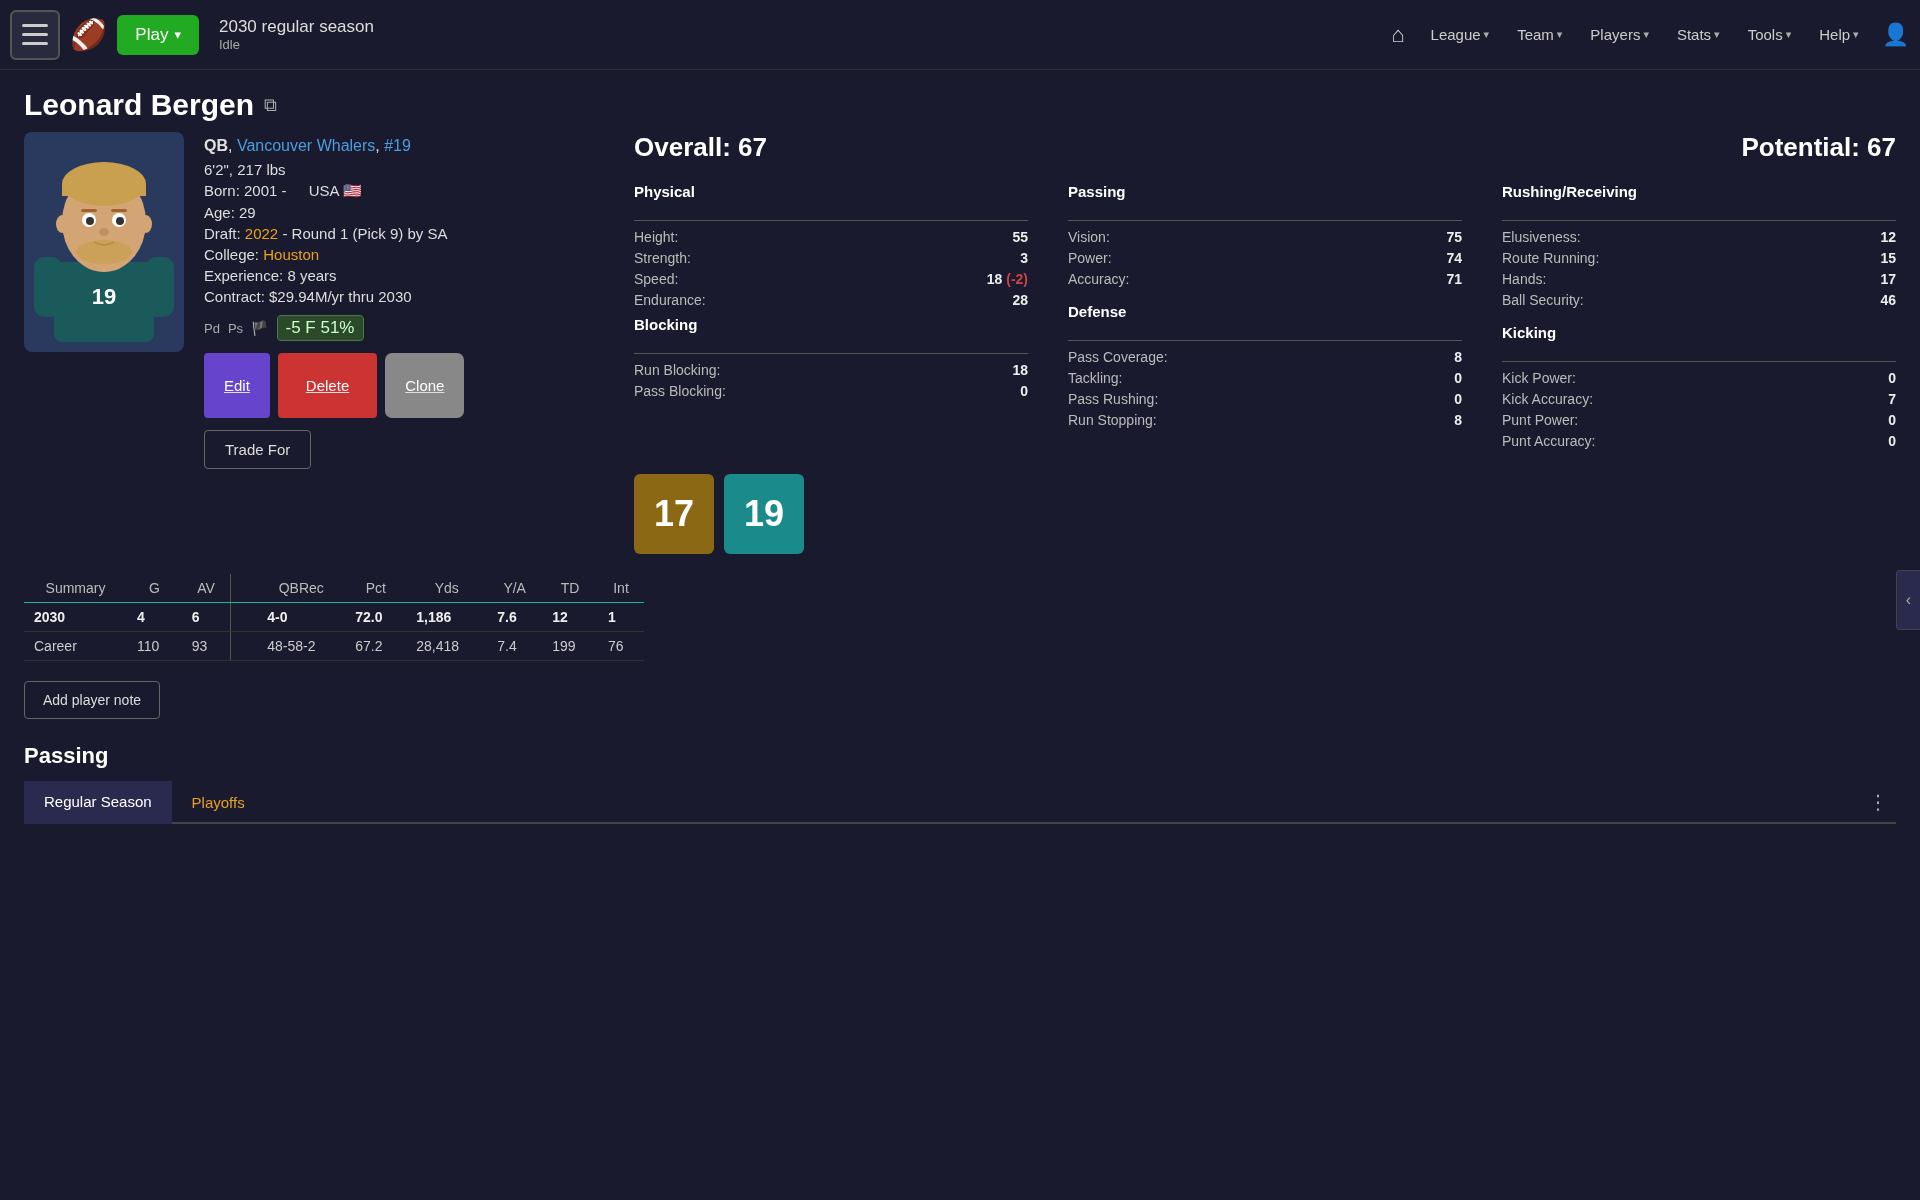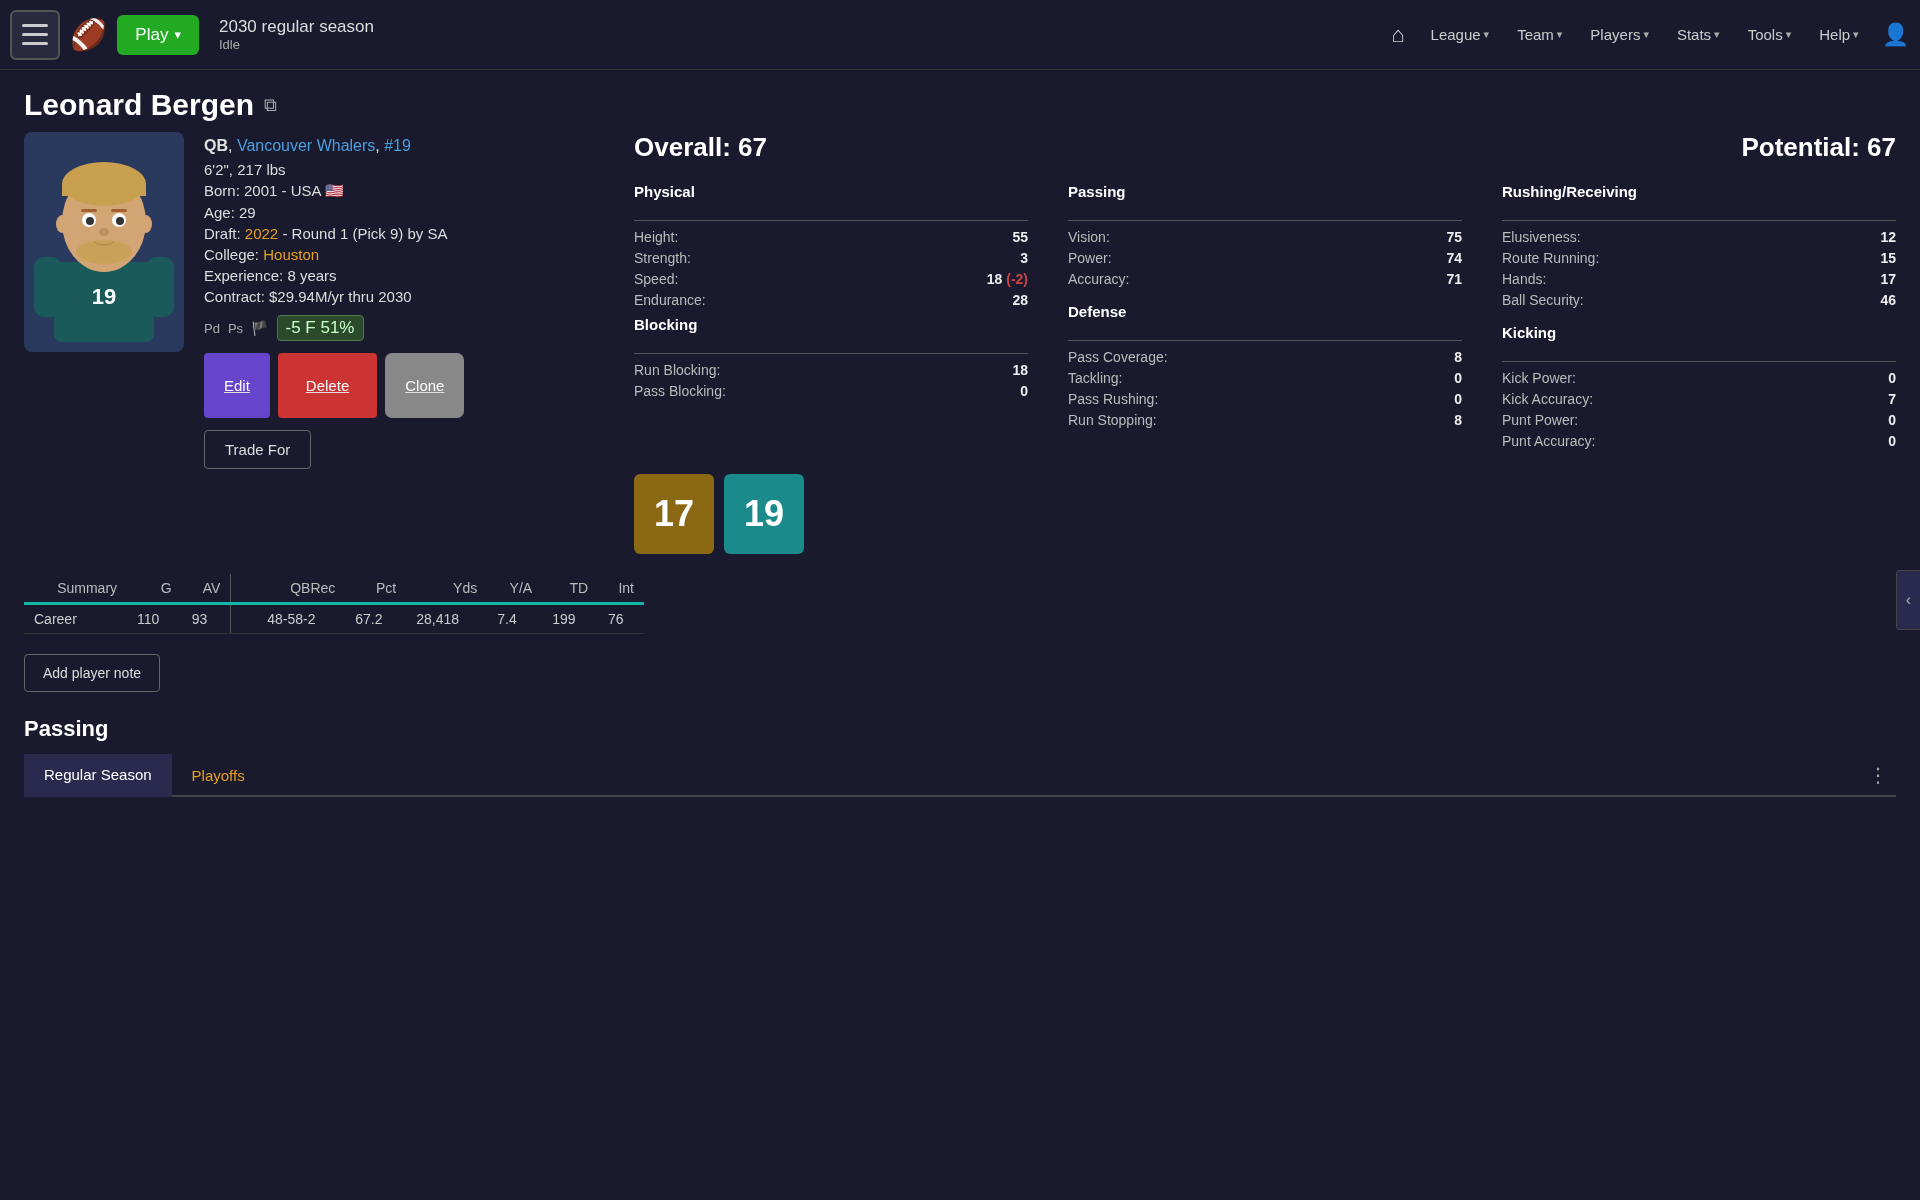--- a/index.html
+++ b/index.html
@@ -118,21 +118,21 @@
       padding-top: 5px;
     }
     .player-pos-team {
       font-size: 16px; margin-bottom: 6px;
     }
     .player-pos { font-weight: bold; color: #e0e0e0; }
     .player-team-name { color: #4a9edd; }
     .player-number { color: #4a9edd; }
     .player-physical { color: #ddd; margin-bottom: 4px; font-size: 15px; }
     .player-born { color: #ddd; margin-bottom: 4px; font-size: 15px; }
-    .player-born .country { color: #ddd; }
+    .player-born .country { color: #ddd; margin-left: 18px; }
     .player-age { color: #ddd; margin-bottom: 4px; }
     .player-draft { color: #ddd; margin-bottom: 4px; }
     .player-draft .draft-year { color: #e8a020; }
     .player-college { color: #ddd; margin-bottom: 4px; }
     .player-college .college-name { color: #e8a020; }
     .player-exp { color: #ddd; margin-bottom: 4px; }
     .player-contract { color: #ddd; margin-bottom: 10px; }
     .player-badges {
       display: flex; align-items: center; gap: 8px; margin-bottom: 12px;
     }
@@ -226,22 +226,22 @@
     .summary-table {
       width: 100%;
       max-width: 620px;
       border-collapse: collapse;
       font-size: 14px;
     }
     .summary-table th {
       color: #bbb;
       font-weight: normal;
       padding: 6px 10px;
-      text-align: right;
-      border-bottom: 3px solid #14b8a6;
+      text-align: center;
+      border-bottom: 1px solid #14b8a6;
     }
     .summary-table td {
       padding: 6px 10px;
       text-align: left;
       border-bottom: 1px solid #333;
     }
     .summary-table .col-sep {
       border-left: 1px solid #555;
     }
     .row-year td { color: #eee; font-weight: bold; }
@@ -547,20 +547,32 @@
           <th class="col-sep"></th>
           <th>QBRec</th>
           <th>Pct</th>
           <th>Yds</th>
           <th>Y/A</th>
           <th>TD</th>
           <th>Int</th>
         </tr>
       </thead>
       <tbody>
+        <tr class="row-year">
+          <td>2030</td>
+          <td>4</td>
+          <td>6</td>
+          <td class="col-sep"></td>
+          <td>4-0</td>
+          <td>72.0</td>
+          <td>1,186</td>
+          <td>7.6</td>
+          <td>12</td>
+          <td>1</td>
+        </tr>
         <tr class="row-career">
           <td>Career</td>
           <td>110</td>
           <td>93</td>
           <td class="col-sep"></td>
           <td>48-58-2</td>
           <td>67.2</td>
           <td>28,418</td>
           <td>7.4</td>
           <td>199</td>

